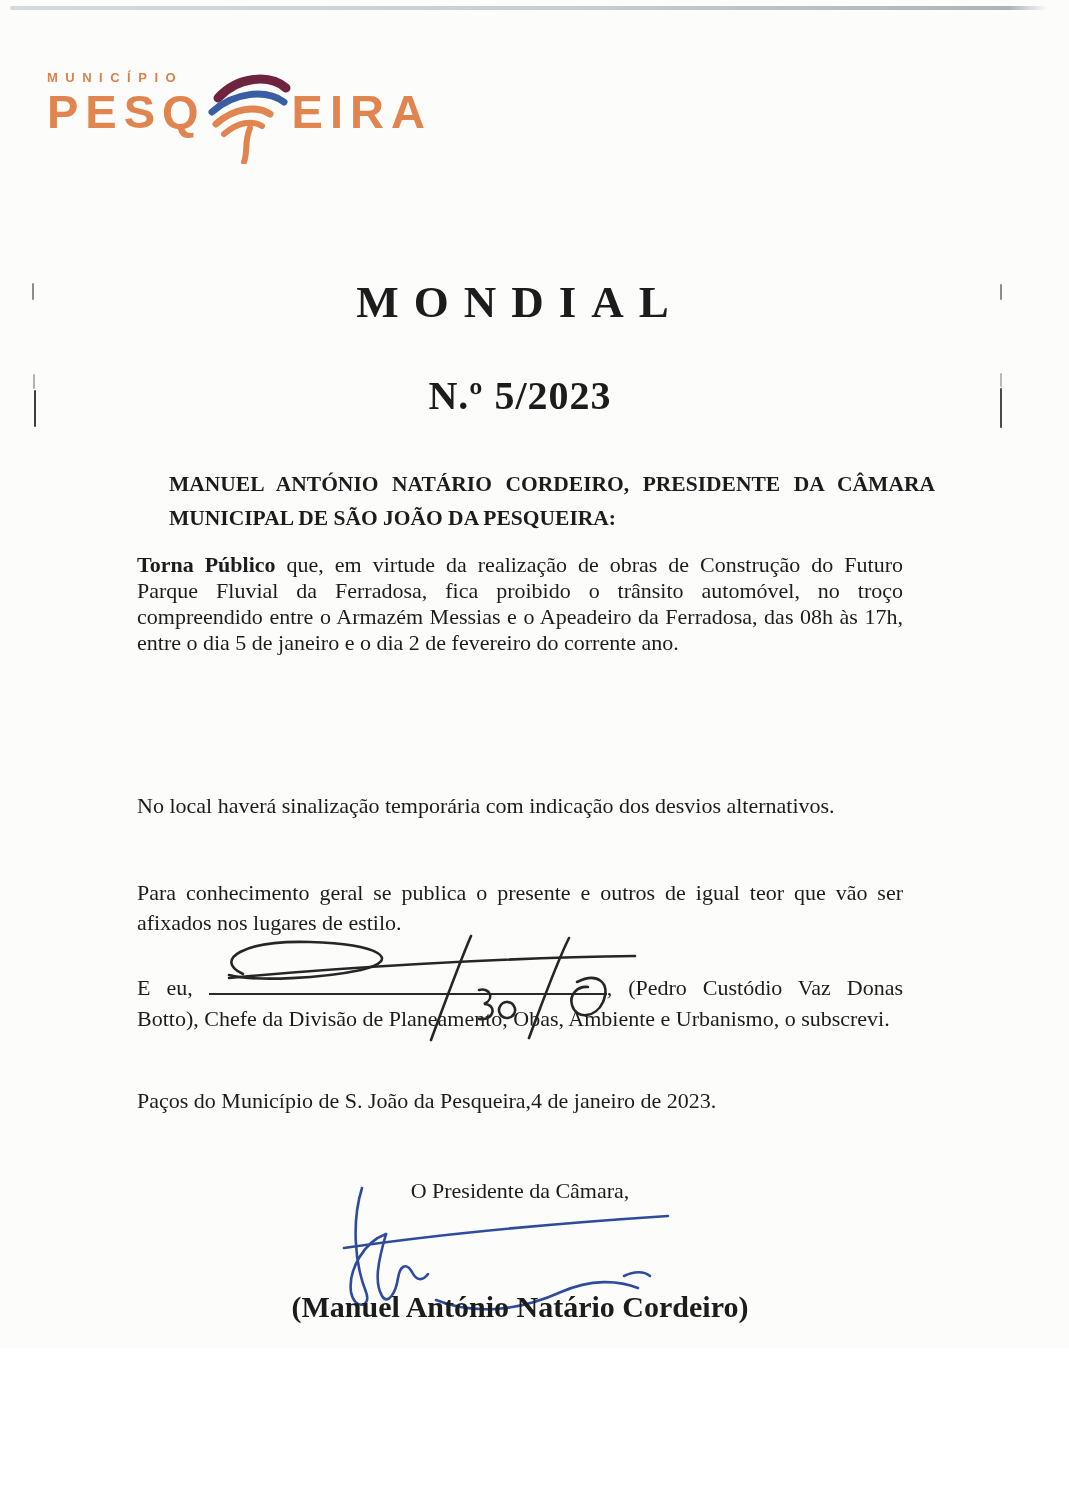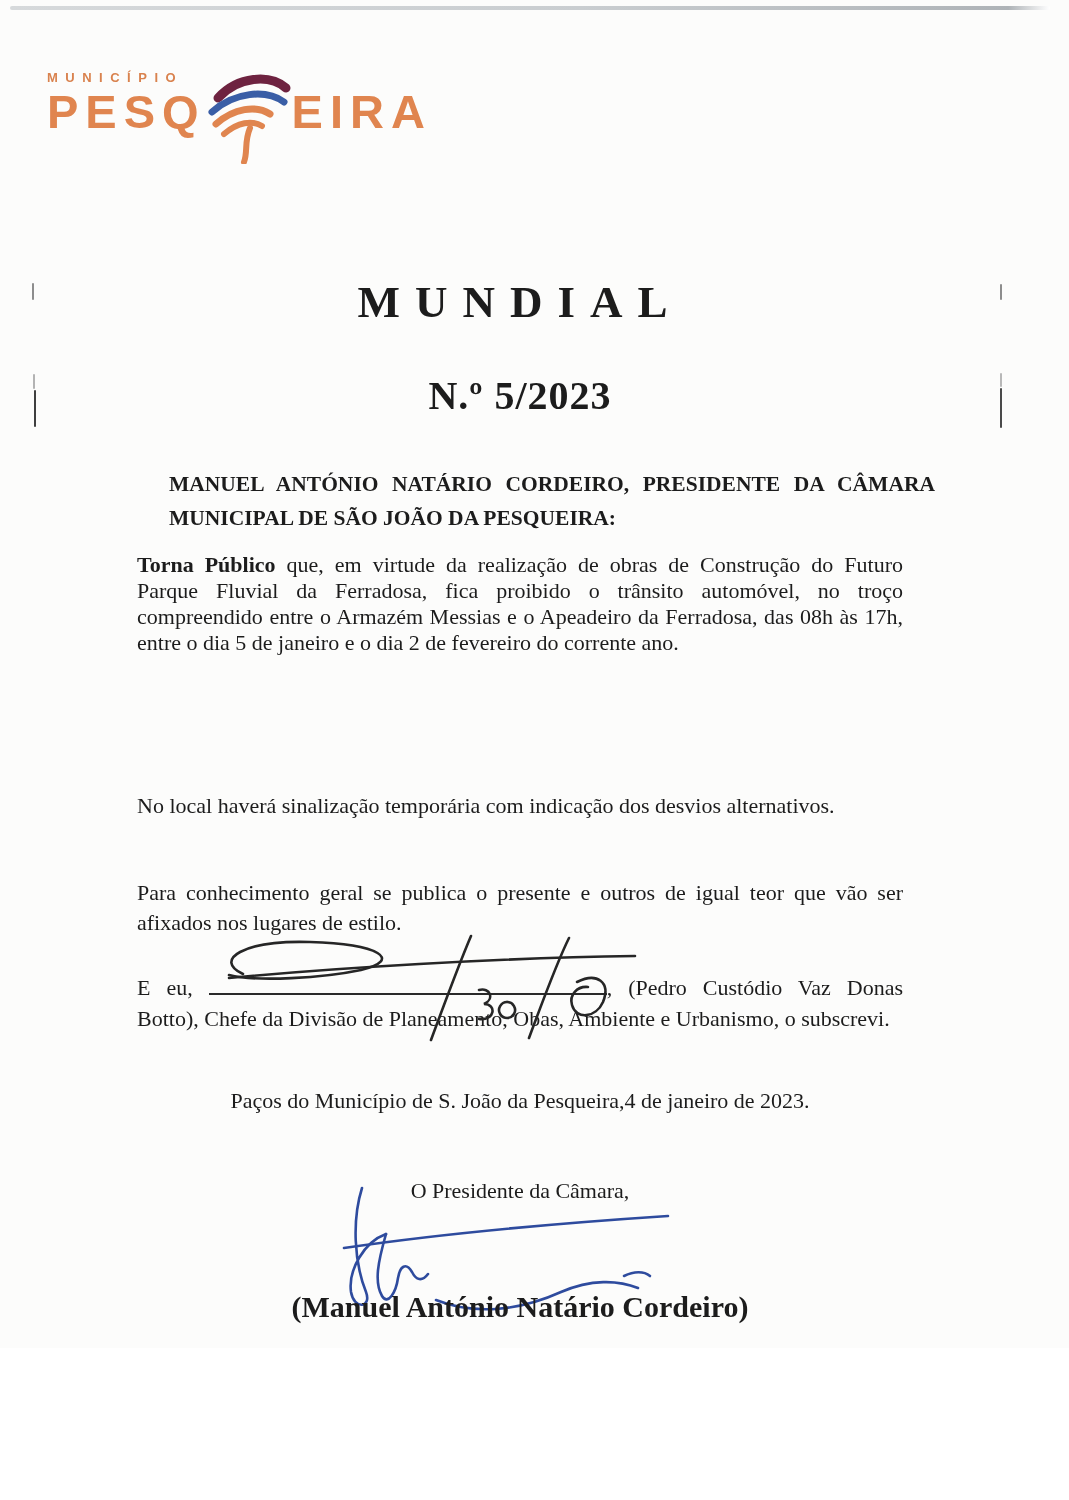--- a/index.html
+++ b/index.html
@@ -45,21 +45,21 @@
     text-align:center;font-size:40px;font-weight:bold;letter-spacing:1px;
   }
 
   
   .para{position:absolute;left:137px;width:766px;margin:0;text-align:justify;font-size:22px;}
   .p-header{top:467px;font-weight:bold;font-size:21.5px;line-height:34px;margin-left:32px;}
   .p1{top:552px;line-height:26px;}
   .p2{top:791px;line-height:30px;}
   .p3{top:878px;line-height:30px;}
   .p4{top:972px;line-height:31px;}
-  .place{top:1088px;text-align:center;}
+  .place{top:1088px;text-align:left;}
   .sig-line{
     display:inline-block;width:398px;height:18px;
     border-bottom:2px solid #2a2a2a;vertical-align:baseline;
   }
   .clerk-sig{position:absolute;left:195px;top:930px;}
   .pres-title{position:absolute;left:137px;top:1178px;width:766px;text-align:center;font-size:22px;}
   .pres-sig{position:absolute;left:336px;top:1180px;}
   .pres-name{position:absolute;left:137px;top:1290px;width:766px;text-align:center;font-size:30px;font-weight:bold;}
 
   
@@ -96,21 +96,21 @@
         <path d="M14,26 C34,4 66,2 82,16" fill="none" stroke="#6e2340" stroke-width="9" stroke-linecap="round"></path>
         <path d="M8,40 C30,20 62,17 80,30" fill="none" stroke="#3a5ea6" stroke-width="7" stroke-linecap="round"></path>
         <path d="M12,52 C30,36 52,33 66,42" fill="none" stroke="#e0854f" stroke-width="7" stroke-linecap="round"></path>
         <path d="M20,62 C34,50 48,48 58,54" fill="none" stroke="#e0854f" stroke-width="6" stroke-linecap="round"></path>
         <path d="M46,56 C40,70 44,80 40,90" fill="none" stroke="#e0854f" stroke-width="6" stroke-linecap="round"></path>
       </svg>
       <span>EIRA</span>
     </div>
   </header>
 
-  <h1 class="title">MUNDIAL</h1>
+  <h1 class="title">MONDIAL</h1>
   <h2 class="number">N.º 5/2023</h2>
 
   <p class="para p-header">MANUEL ANTÓNIO NATÁRIO CORDEIRO, PRESIDENTE DA CÂMARA MUNICIPAL DE SÃO JOÃO DA PESQUEIRA:</p>
 
   <p class="para p1"><strong>Torna Público</strong><span> que, em virtude da realização de obras de Construção do Futuro Parque Fluvial da Ferradosa, fica proibido o trânsito automóvel, no troço compreendido entre o Armazém Messias e o Apeadeiro da Ferradosa, das 08h às 17h, entre o dia 5 de janeiro e o dia 2 de fevereiro do corrente ano.</span></p>
 
   <p class="para p3">Para conhecimento geral se publica o presente e outros de igual teor que vão ser afixados nos lugares de estilo.</p>
 
   <p class="para p2">No local haverá sinalização temporária com indicação dos desvios alternativos.</p>
 

